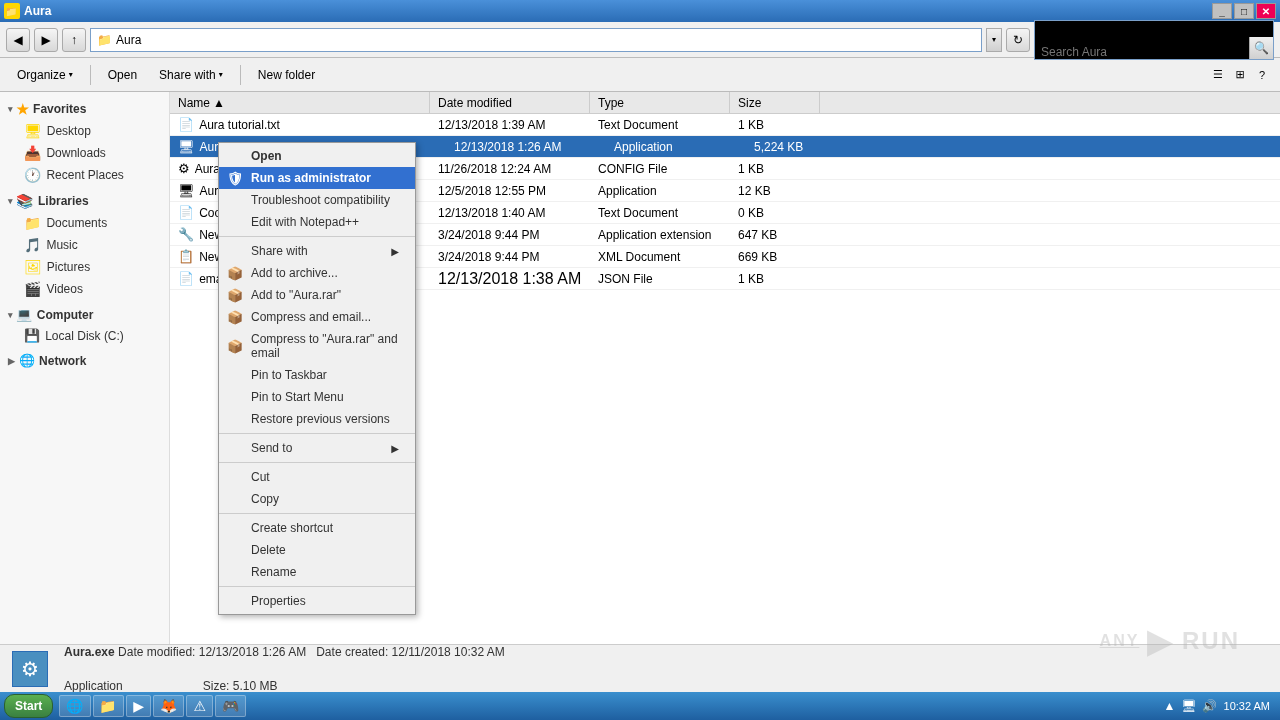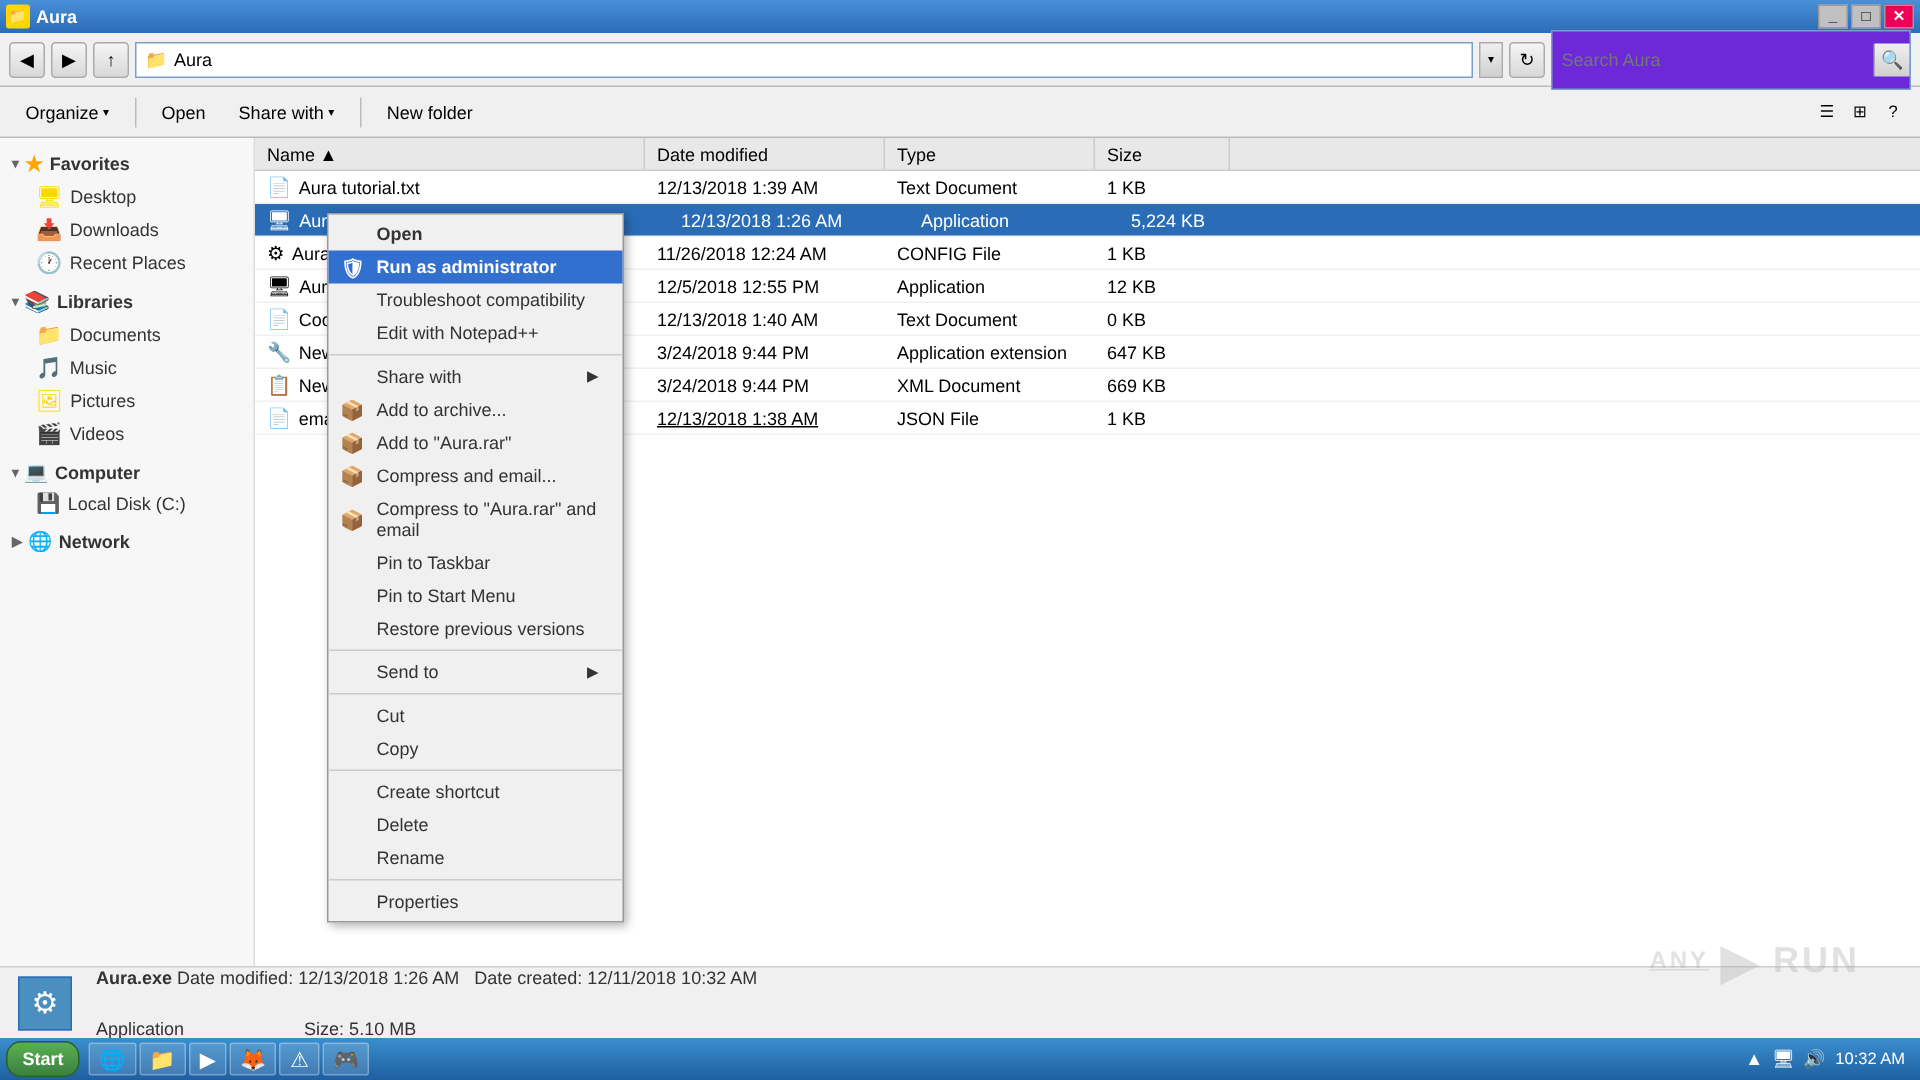--- a/index.html
+++ b/index.html
@@ -42,24 +42,24 @@
       display: flex;
       align-items: center;
       padding: 0 6px;
       font-size: 12px;
       gap: 4px;
     }
     .address-dropdown { width: 16px; height: 24px; background: linear-gradient(to bottom, #f0f0f0, #d0d0d0); border: 1px solid #aaa; cursor: pointer; display: flex; align-items: center; justify-content: center; font-size: 8px; }
     .refresh-btn { width: 24px; height: 24px; background: linear-gradient(to bottom, #f5f5f5, #d8d8d8); border: 1px solid #aaa; border-radius: 3px; cursor: pointer; display: flex; align-items: center; justify-content: center; }
     .search-box {
       display: flex;
-      align-items: center;
+      align-items: flex-end;
       height: 40px;
       border: 1px solid #7a9fc9;
-      background: #6d28d9;
+      background: #000000;
       width: 240px;
     }
     .search-input { flex: 1; border: none; outline: none; font-size: 12px; padding: 0 6px; color: #aaa; background: transparent; }
     .search-btn { width: 24px; height: 22px; background: linear-gradient(to bottom, #f0f0f0, #d0d0d0); border-left: 1px solid #aaa; cursor: pointer; display: flex; align-items: center; justify-content: center; }
 
     
     .toolbar {
       background: #f0f0f0;
       height: 34px;
       display: flex;
@@ -434,21 +434,21 @@
     </div>
     <div class="col-date" style="width:160px;padding:0 8px;font-size:12px;">3/24/2018 9:44 PM</div>
     <div class="col-type" style="width:140px;padding:0 8px;font-size:12px;">XML Document</div>
     <div class="col-size" style="width:90px;padding:0 8px;font-size:12px;">669 KB</div>
   </div>
         <div class="file-row">
     <div class="col-name" style="width:260px;display:flex;align-items:center;gap:5px;padding-left:8px;">
       <span class="file-icon">📄</span>
       <span style="font-size:12px;">email</span>
     </div>
-    <div class="col-date" style="width:160px;padding:0 8px;font-size:12px;text-decoration:underline;">12/13/2018 1:38 AM</div>
+    <div class="col-date" style="width:160px;padding:0 8px;font-size:16px;">12/13/2018 1:38 AM</div>
     <div class="col-type" style="width:140px;padding:0 8px;font-size:12px;">JSON File</div>
     <div class="col-size" style="width:90px;padding:0 8px;font-size:12px;">1 KB</div>
   </div>
       </div>
   </div>
 </div>
 
 <div class="context-menu" id="context-menu">
     <div class="ctx-item bold">
       <span>Open</span>

